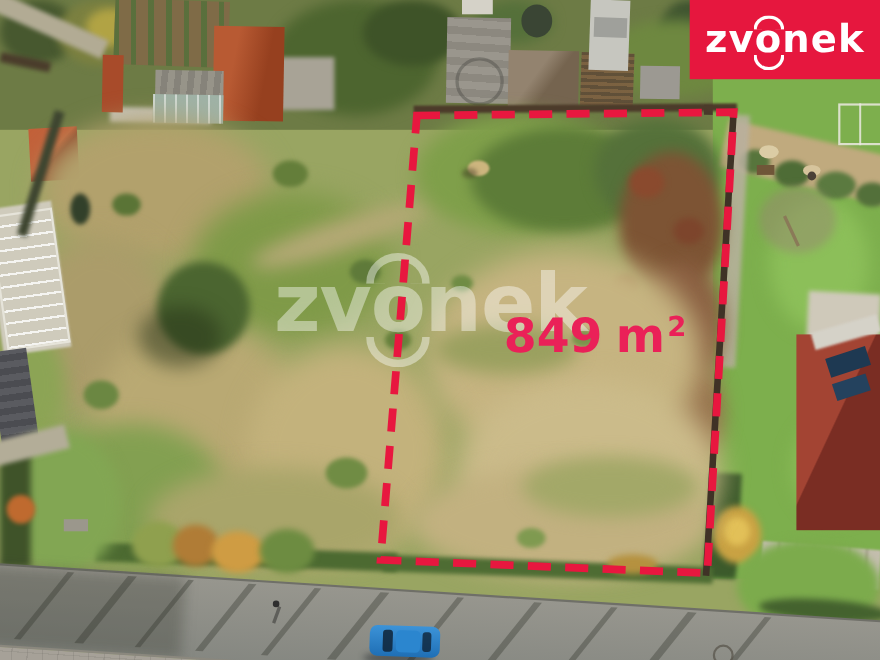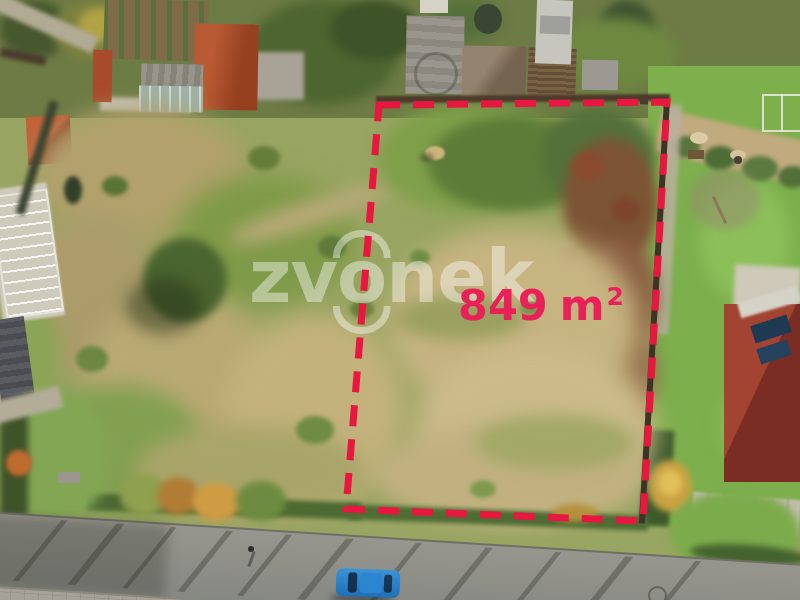--- a/index.html
+++ b/index.html
@@ -188,14 +188,17 @@
   <div class="p" style="left:250px;top:551px;width:3px;height:16px;transform:rotate(20deg);background:rgba(20,20,20,.4)"></div>
 
   <div class="watermark"><span>zv</span><span class="o-mark"><span class="arc arc-top"></span><span>o</span><span class="arc arc-bot"></span></span><span>nek</span></div>
 
   <svg class="boundary" viewBox="0 0 800 600">
     <polygon fill="none" stroke-linecap="butt" points="379,105 667,102 643,521 346,509" stroke="#e8173f" stroke-width="7" stroke-dasharray="21 13"></polygon>
   </svg>
 
   <div class="area-label"><span>849</span><span class="unit">m</span><sup>2</sup></div>
 
+  <div class="logo-box">
+    <div class="logo-word"><span>zv</span><span class="o-mark"><span class="arc arc-top"></span><span>o</span><span class="arc arc-bot"></span></span><span>nek</span></div>
+  </div>
 
 </div>
 
 </body></html>

